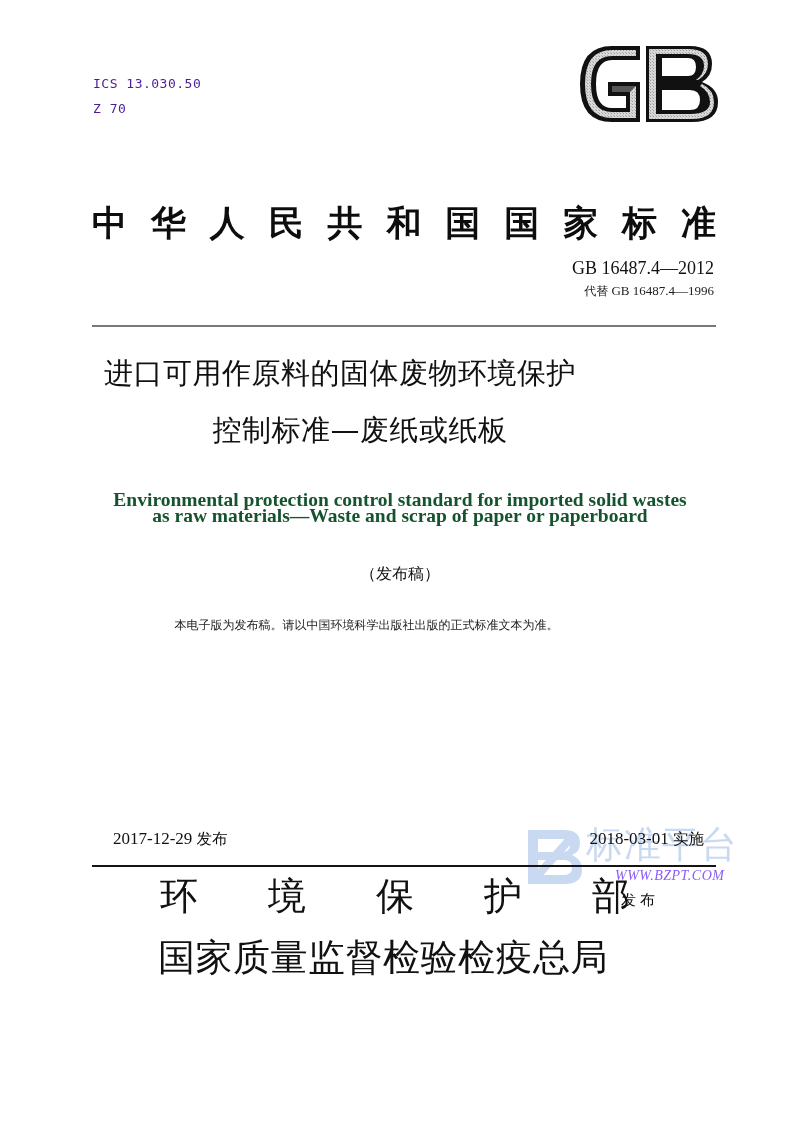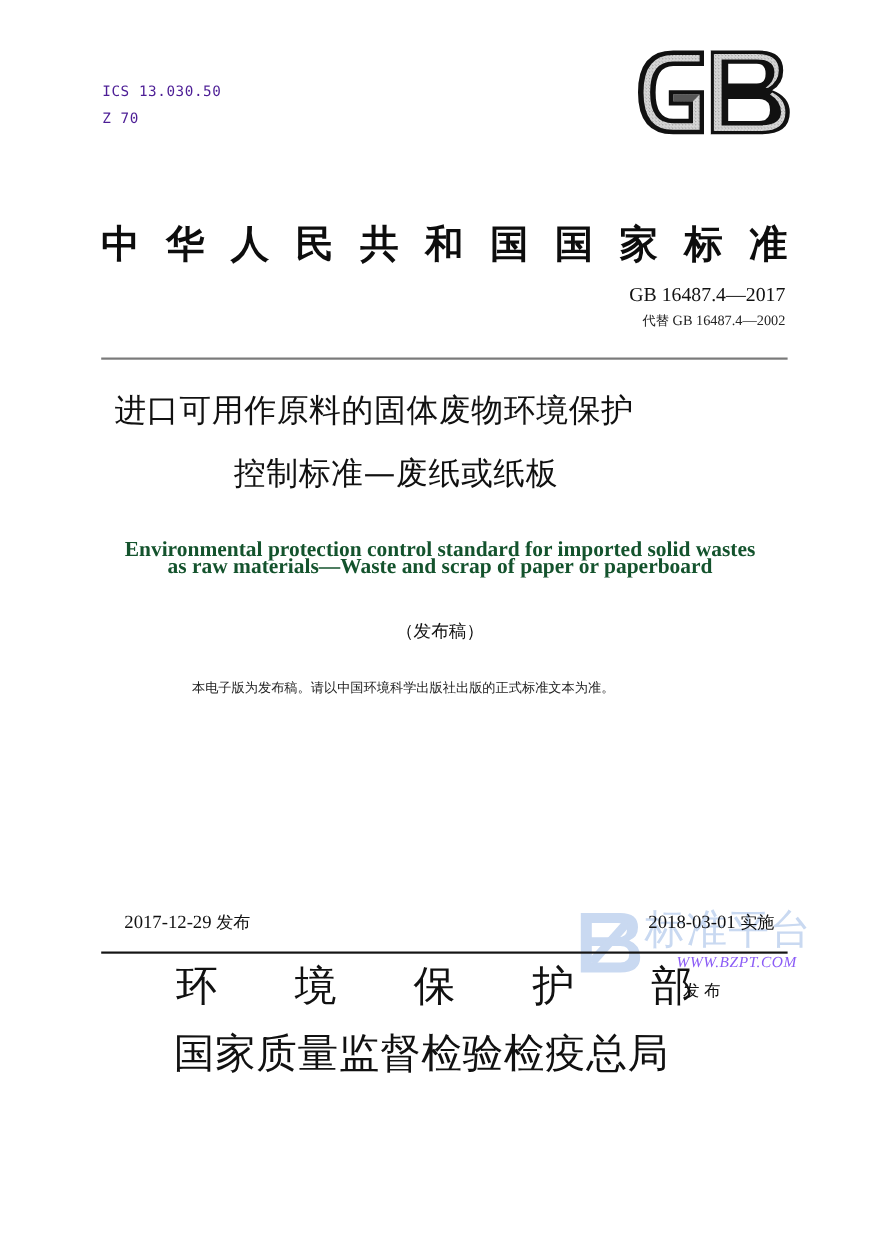--- a/index.html
+++ b/index.html
@@ -213,24 +213,24 @@
   <span>民</span>
   <span>共</span>
   <span>和</span>
   <span>国</span>
   <span>国</span>
   <span>家</span>
   <span>标</span>
   <span>准</span>
 </div>
 
-<div id="std-number" class="abs">GB 16487.4—2017</div>
+<div id="std-number" class="abs">GB 16487.4—2012</div>
 <div id="std-replaces" class="abs">
   <span class="cn">代替</span>
-  <span>GB 16487.4—2002</span>
+  <span>GB 16487.4—1996</span>
 </div>
 
 <div id="rule-top" class="abs rule"></div>
 
 <div id="cn-title-1" class="abs cn-title">进口可用作原料的固体废物环境保护</div>
 <div id="cn-title-2" class="abs cn-title">控制标准—废纸或纸板</div>
 
 <div id="en-title-1" class="abs en-title">Environmental protection control standard for imported solid wastes</div>
 <div id="en-title-2" class="abs en-title">as raw materials—Waste and scrap of paper or paperboard</div>
 

